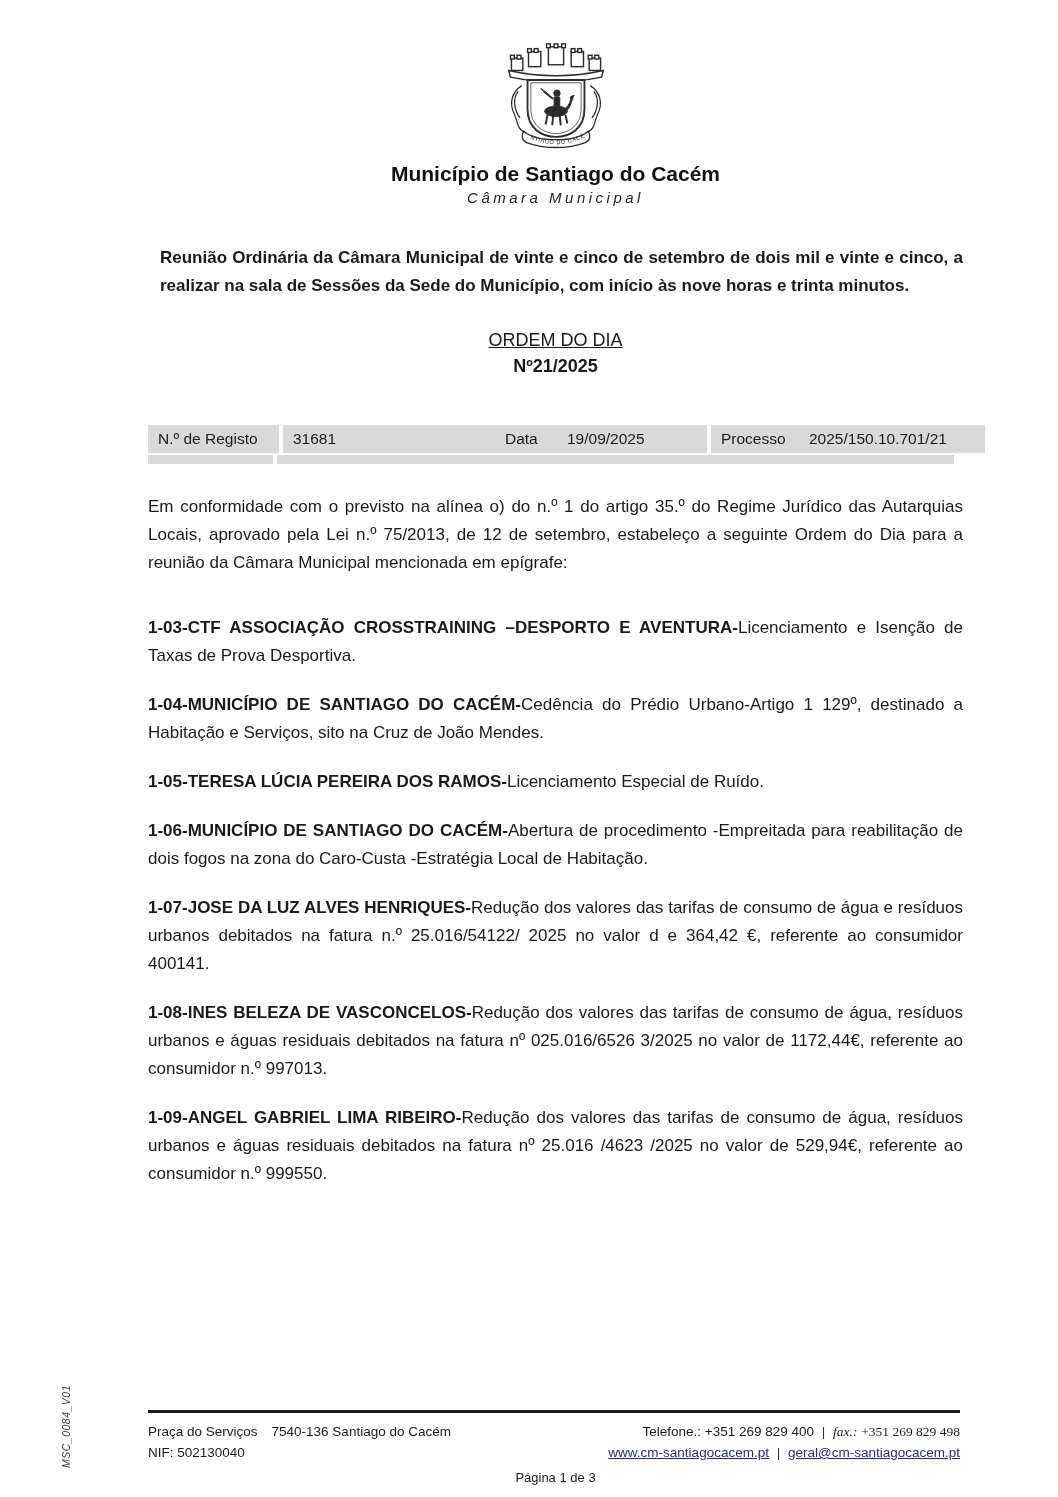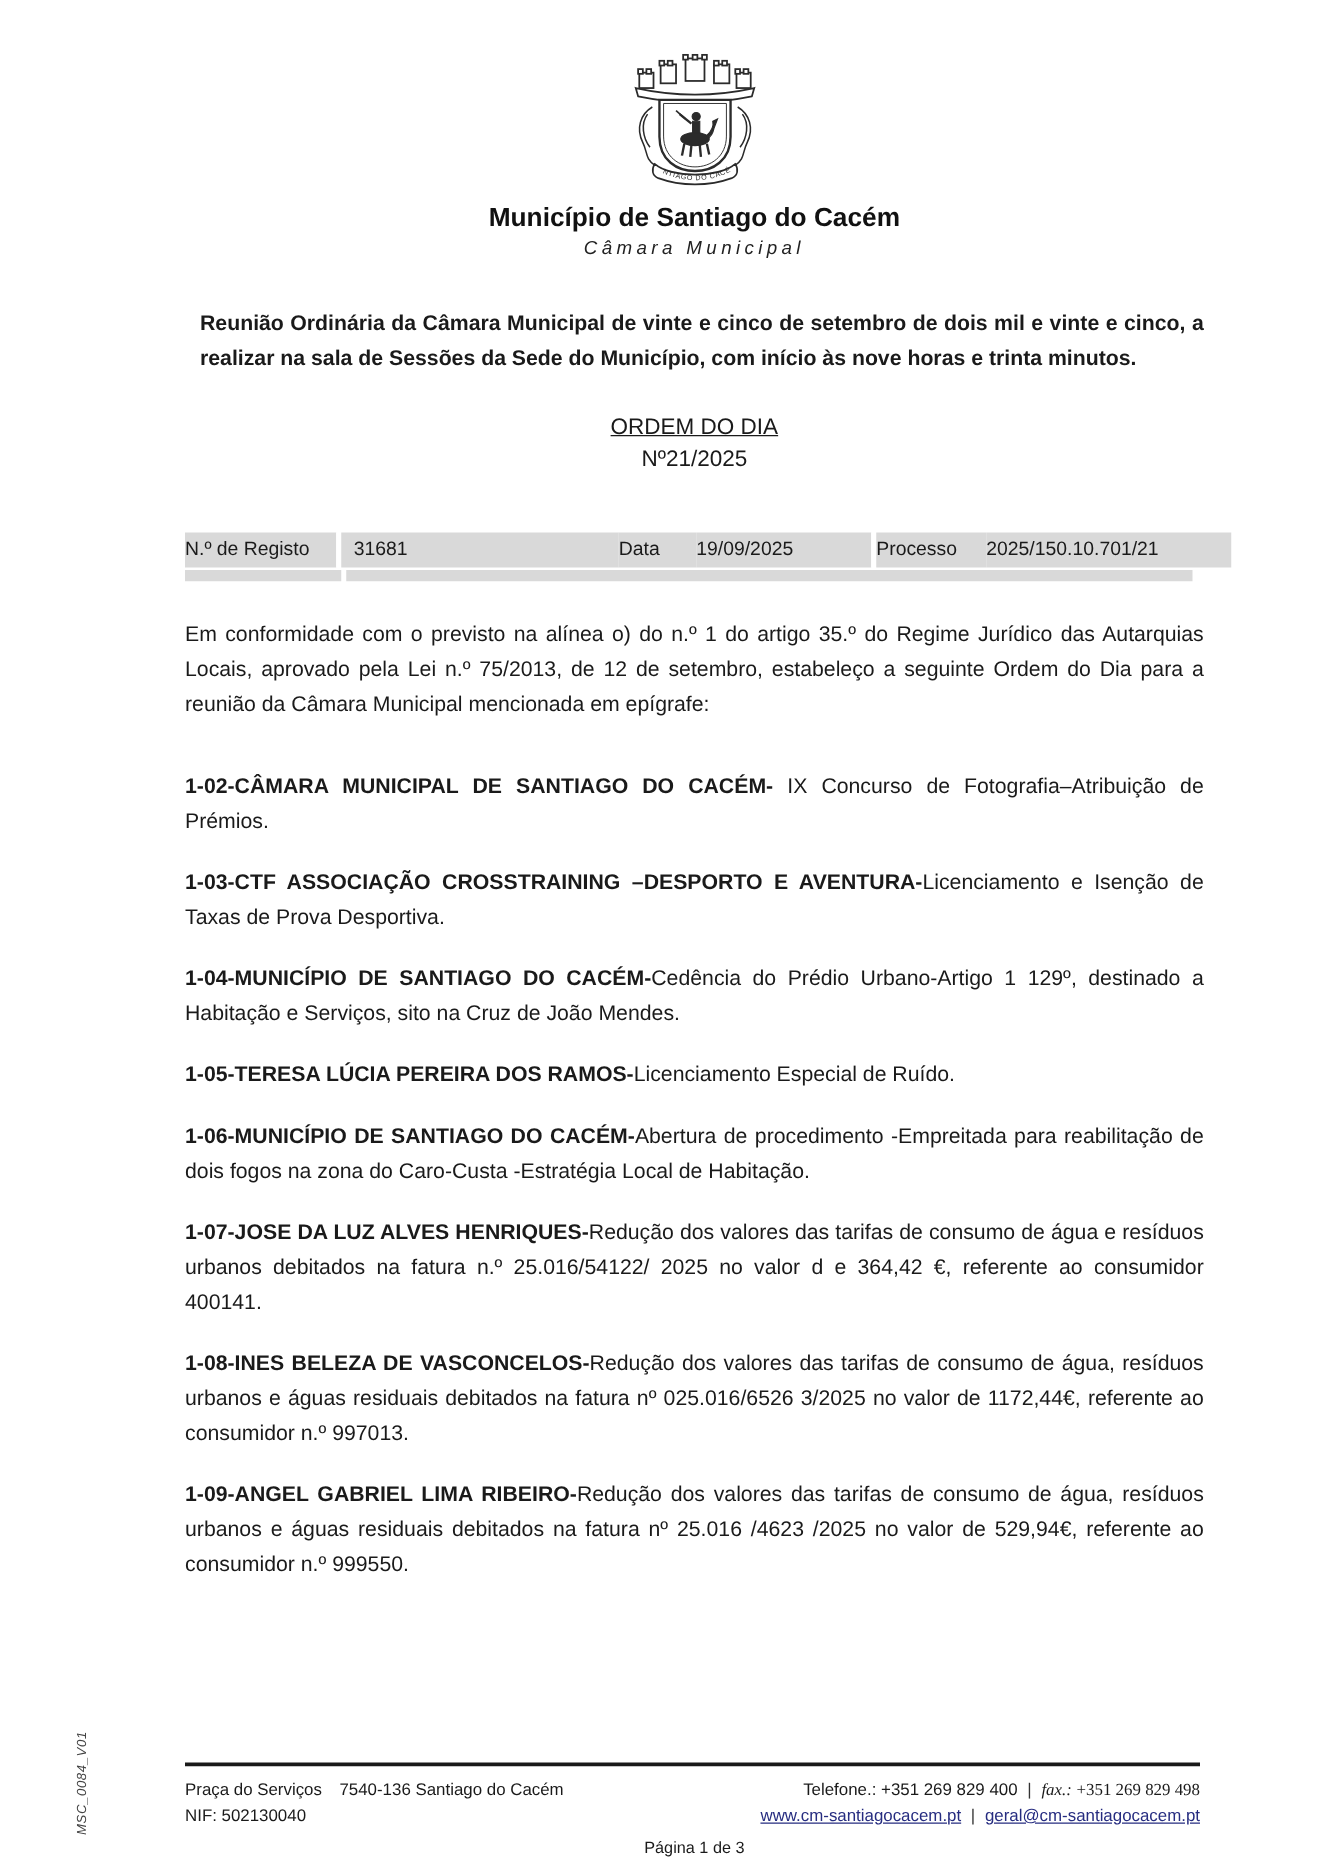--- a/index.html
+++ b/index.html
@@ -13,26 +13,26 @@
   }
   .content{position:absolute;left:148px;top:0;width:815px;}
   
   .crest-wrap{margin-top:42px;text-align:center;}
   .org-name{margin:6px 0 0 0;text-align:center;font-size:21px;font-weight:bold;color:#111;}
   .org-sub{margin:3px 0 0 0;text-align:center;font-size:15px;font-style:italic;letter-spacing:3.5px;color:#222;}
   
   .intro{margin:38px 0 0 12px;font-size:17px;line-height:28px;font-weight:bold;text-align:justify;}
   .agenda-head{margin-top:27px;text-align:center;}
   .agenda-title{display:inline-block;font-size:18px;font-weight:normal;text-decoration:underline;line-height:26px;}
-  .agenda-number{font-size:18px;font-weight:normal;line-height:27px;}
+  .agenda-number{font-size:18px;font-weight:bold;line-height:27px;}
   
   .registry{margin-top:45px;width:837px;}
   .registry-row{display:flex;height:28px;line-height:28px;font-size:15.5px;}
   .rcell{background:#d9d9d9;height:28px;white-space:nowrap;overflow:hidden;}
-  .rlabel{padding-left:0;}
+  .rlabel{padding-left:10px;}
   .rgap{width:4px;background:#ffffff;flex:0 0 auto;}
   .registry-strip{margin-top:2px;display:flex;height:9px;}
   .strip-seg{background:#d9d9d9;height:9px;}
   
   .preamble{margin:29px 0 37px 0;font-size:17px;line-height:28px;text-align:justify;}
   .item{margin:0 0 21px 0;font-size:17px;line-height:28px;text-align:justify;}
   .item .b{font-weight:bold;}
   
   .pagenum{position:absolute;left:148px;top:1470px;width:815px;text-align:center;font-size:13px;color:#1a1a1a;}
   .footer-rule{position:absolute;left:148px;top:1410px;width:812px;height:3px;background:#1a1a1a;}
@@ -135,21 +135,20 @@
       <div class="registry-strip">
         <div class="strip-seg" style="width:125px"></div>
         <div style="width:4px"></div>
         <div class="strip-seg" style="width:677px"></div>
       </div>
     </div>
 
     <p class="preamble">Em conformidade com o previsto na alínea o) do n.º 1 do artigo 35.º do Regime Jurídico das Autarquias Locais, aprovado pela Lei n.º 75/2013, de 12 de setembro, estabeleço a seguinte Ordem do Dia para a reunião da Câmara Municipal mencionada em epígrafe:</p>
 
     <div>
-      <p class="item"><span class="b">1-02-CÂMARA MUNICIPAL DE SANTIAGO DO CACÉM-</span><span> IX Concurso de Fotografia–Atribuição de Prémios.</span></p>
       <p class="item"><span class="b">1-03-CTF ASSOCIAÇÃO CROSSTRAINING –DESPORTO E AVENTURA-</span><span>Licenciamento e Isenção de Taxas de Prova Desportiva.</span></p>
       <p class="item"><span class="b">1-04-MUNICÍPIO DE SANTIAGO DO CACÉM-</span><span>Cedência do Prédio Urbano-Artigo 1 129º, destinado a Habitação e Serviços, sito na Cruz de João Mendes.</span></p>
       <p class="item"><span class="b">1-05-TERESA LÚCIA PEREIRA DOS RAMOS-</span><span>Licenciamento Especial de Ruído.</span></p>
       <p class="item"><span class="b">1-06-MUNICÍPIO DE SANTIAGO DO CACÉM-</span><span>Abertura de procedimento -Empreitada para reabilitação de dois fogos na zona do Caro-Custa -Estratégia Local de Habitação.</span></p>
       <p class="item"><span class="b">1-07-JOSE DA LUZ ALVES HENRIQUES-</span><span>Redução dos valores das tarifas de consumo de água e resíduos urbanos debitados na fatura n.º 25.016/54122/ 2025 no valor d e 364,42 €, referente ao consumidor 400141.</span></p>
       <p class="item"><span class="b">1-08-INES BELEZA DE VASCONCELOS-</span><span>Redução dos valores das tarifas de consumo de água, resíduos urbanos e águas residuais debitados na fatura nº 025.016/6526 3/2025 no valor de 1172,44€, referente ao consumidor n.º 997013.</span></p>
       <p class="item"><span class="b">1-09-ANGEL GABRIEL LIMA RIBEIRO-</span><span>Redução dos valores das tarifas de consumo de água, resíduos urbanos e águas residuais debitados na fatura nº 25.016 /4623 /2025 no valor de 529,94€, referente ao consumidor n.º 999550.</span></p>
     </div>
   </div>
 

